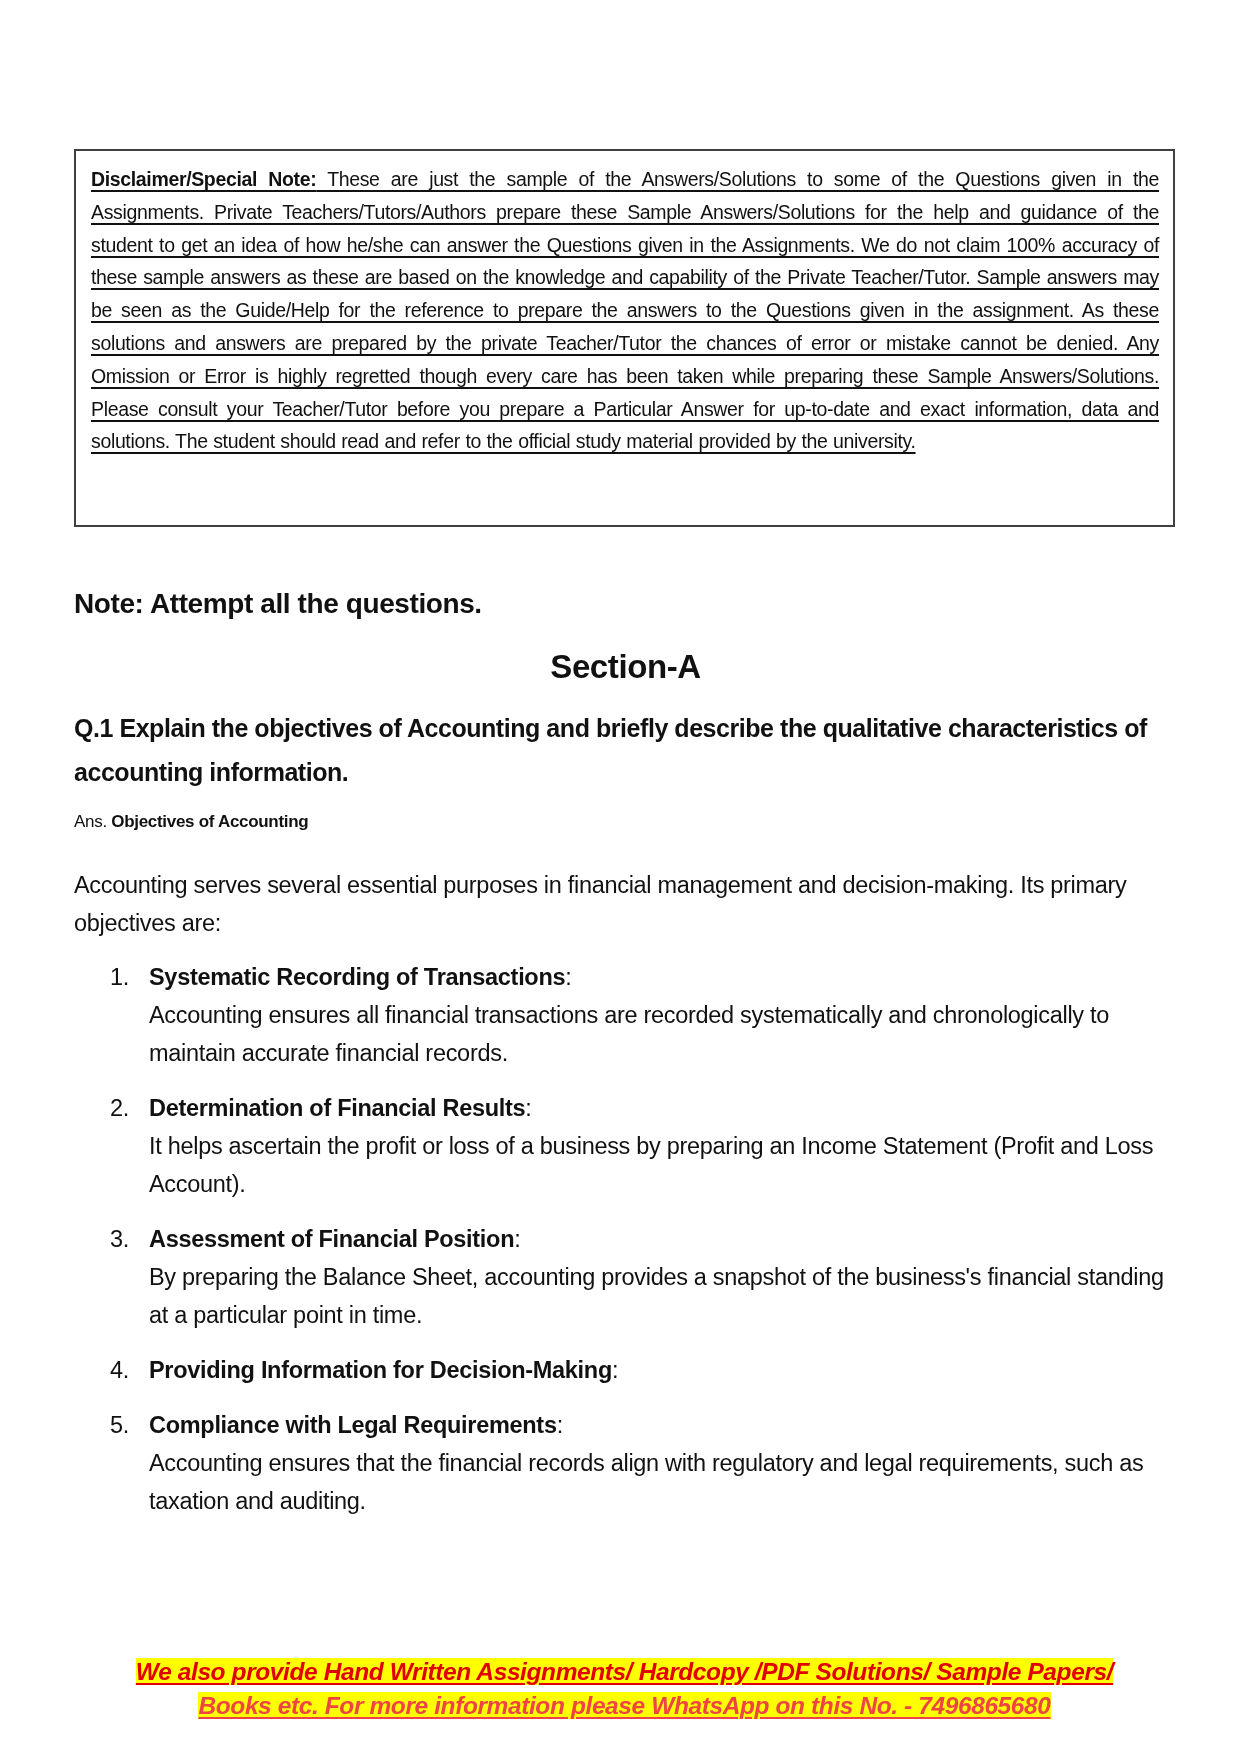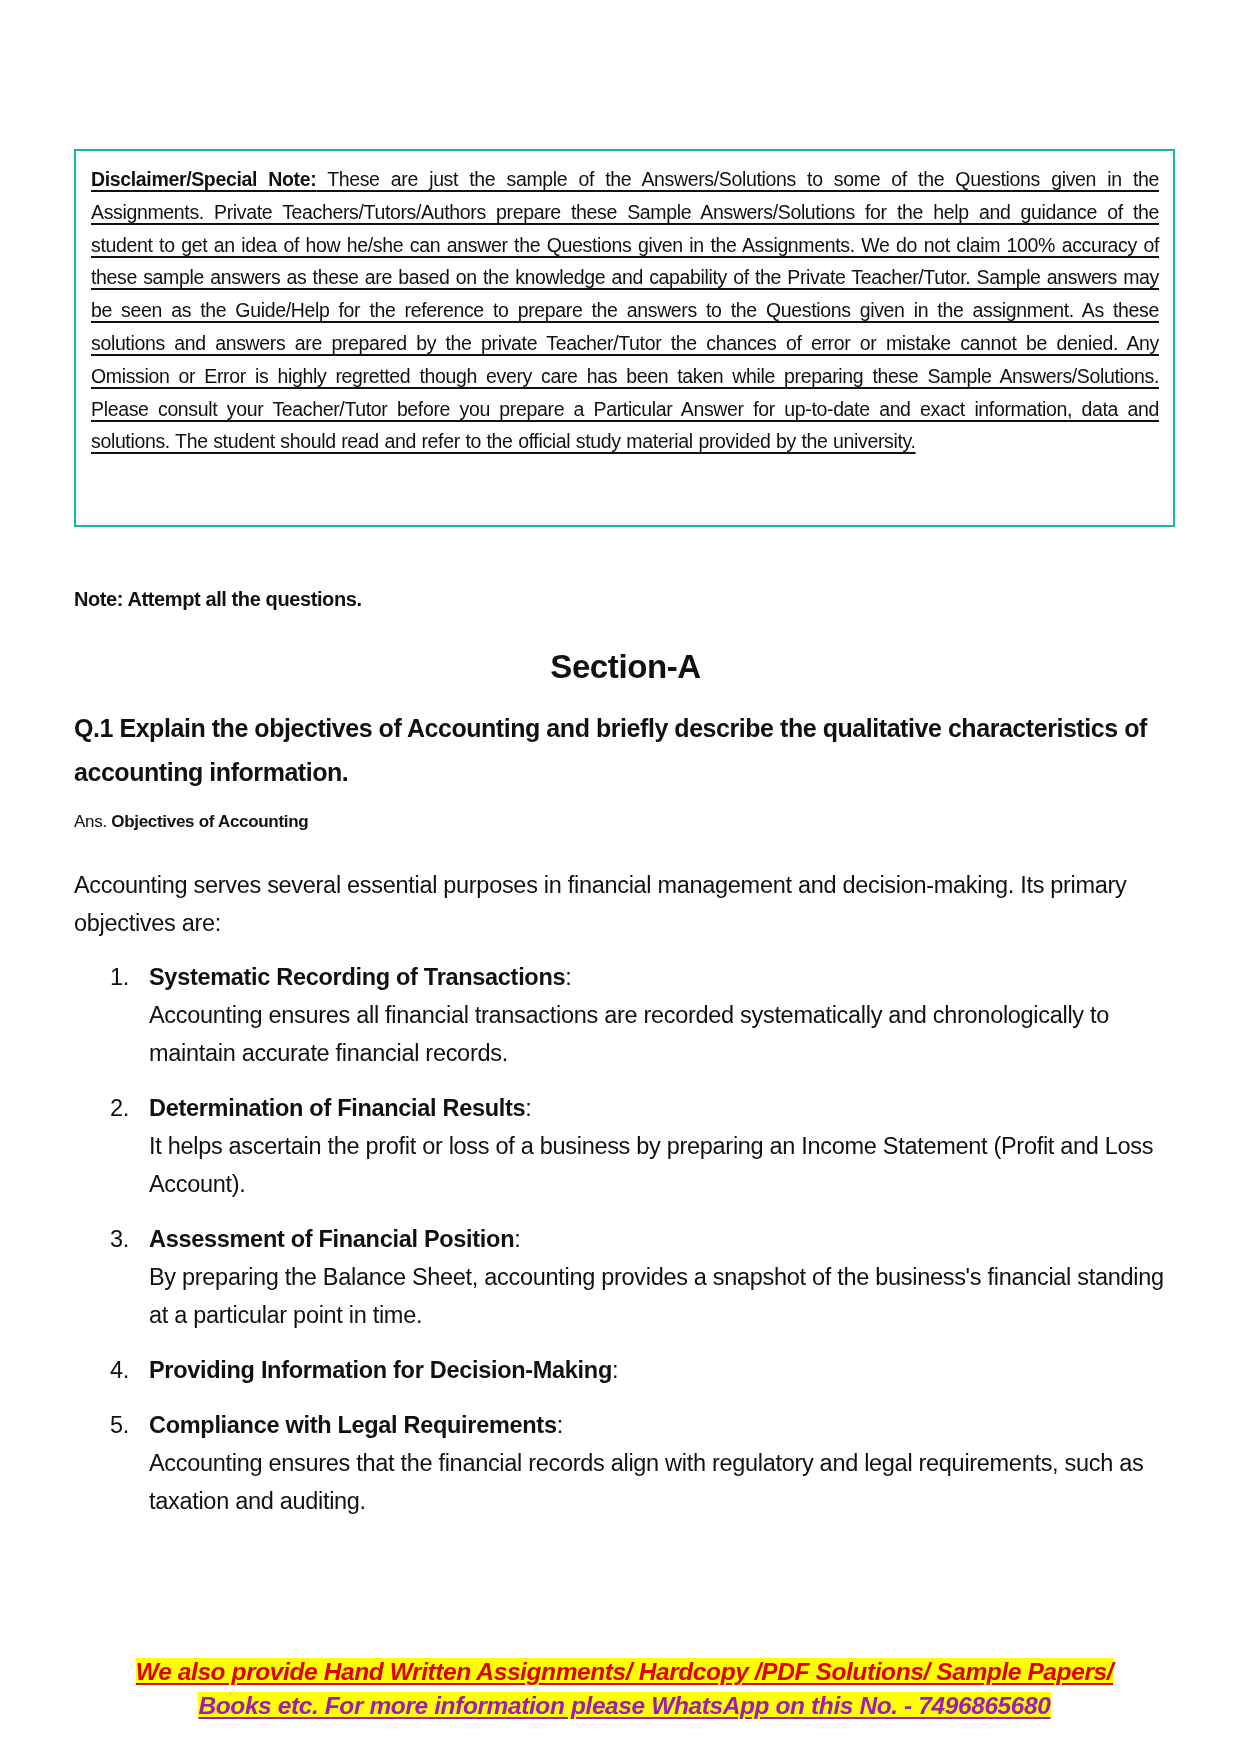--- a/index.html
+++ b/index.html
@@ -20,21 +20,21 @@
       left: 0; top: 0;
       width: 1241px;
       height: 1755px;
     }
     .disclaimer-box {
       position: absolute;
       left: 74px;
       top: 149px;
       width: 1101px;
       height: 378px;
-      border: 2px solid #14b8a6;
+      border: 2px solid #404040;
       box-sizing: border-box;
       padding: 12px 14px 0 15px;
     }
     .disclaimer-text {
       font-size: 19.5px;
       line-height: 32.8px;
       text-align: justify;
       text-decoration: underline;
       text-underline-offset: 4px;
       text-decoration-thickness: 1.5px;
@@ -42,21 +42,21 @@
       letter-spacing: -0.35px;
       word-spacing: 0.5px;
     }
     .disclaimer-text b {
       font-weight: bold;
     }
     .note {
       position: absolute;
       left: 74px;
       top: 588px;
-      font-size: 20px;
+      font-size: 28px;
       font-weight: bold;
       letter-spacing: -0.4px;
       margin: 0;
     }
     .section {
       position: absolute;
       left: 0;
       width: 1241px;
       top: 648px;
       text-align: center;
@@ -188,16 +188,16 @@
     </li>
     <li class="objective">
       <span class="num">5.</span>
       <span class="title">Compliance with Legal Requirements</span><span>:</span>
       <span class="desc">Accounting ensures that the financial records align with regulatory and legal requirements, such as taxation and auditing.</span>
     </li>
   </ol>
 
   <div class="footer">
     <span style="background: rgb(255, 255, 0); color: rgb(224, 0, 0);">We also provide Hand Written Assignments/ Hardcopy /PDF Solutions/ Sample Papers/</span><br>
-    <span style="background: rgb(255, 255, 0); color: #a21caf;">Books etc. For more information please WhatsApp on this No. - 7496865680</span>
+    <span style="background: rgb(255, 255, 0); color: #ef4444;">Books etc. For more information please WhatsApp on this No. - 7496865680</span>
   </div>
 
 </div>
 
 </body></html>

